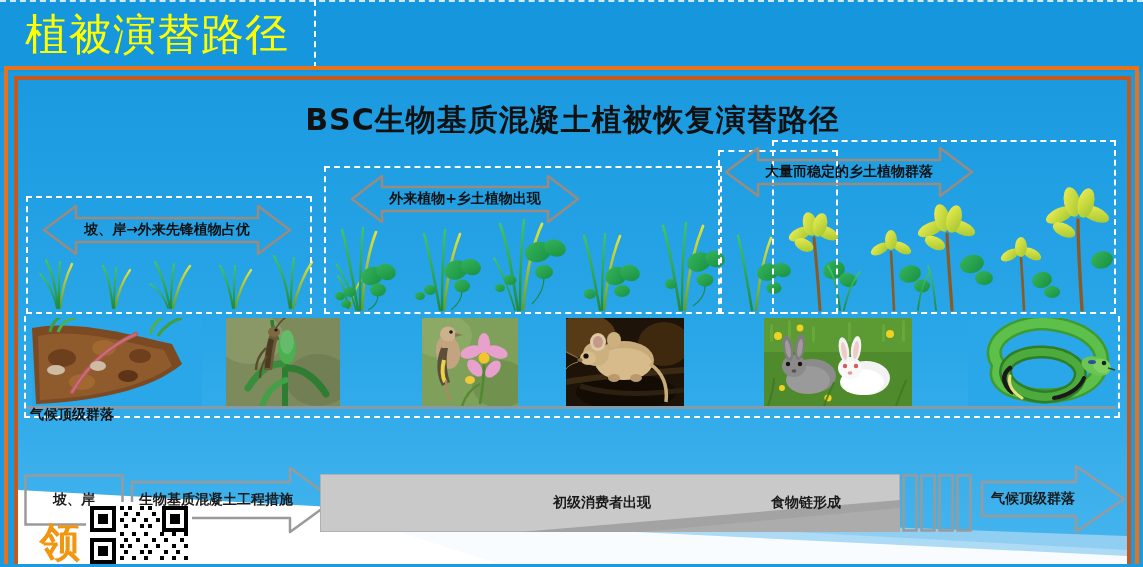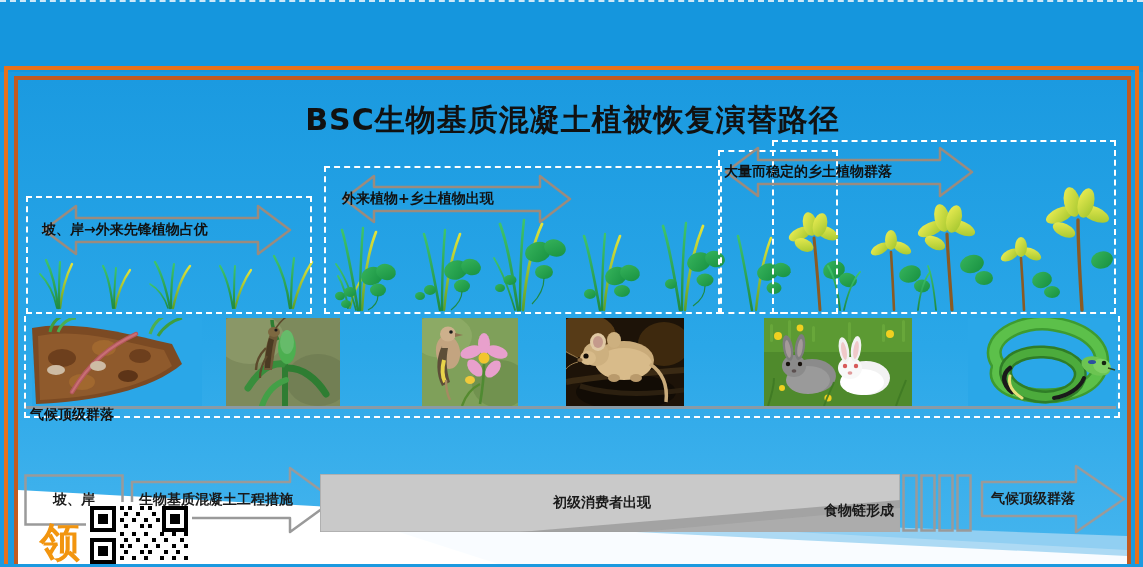--- a/index.html
+++ b/index.html
@@ -72,21 +72,21 @@
   .veg-band { position: absolute; left: 0; top: 0; width: 1109px; height: 240px; }
 
   .stage-box {
     position: absolute;
     border: 2px dashed #ffffff;
   }
 
   
   .arrow2 {
     position: absolute;
-    display: flex; align-items: center; 
+    display: flex; align-items: center; justify-content: center;
   }
   .arrow2 svg { position: absolute; left: 0; top: 0; }
   .arrow2 .arrow-label {
     position: relative;
     color: #111111;
     font-size: 14px;
     font-weight: bold;
     white-space: nowrap;
     font-family: "DejaVu Sans", sans-serif;
     z-index: 2;
@@ -149,20 +149,23 @@
   }
   .wm-qr { position: absolute; left: 60px; bottom: 0; }
 </style>
 </head>
 <body>
 
 <div id="slide">
 
   <div class="header-band">
     <div class="header-dash-top"></div>
+    <div class="header-title-box">
+      <span class="header-title">植被演替路径</span>
+    </div>
   </div>
 
   <div class="frame-outer"></div>
   <div class="frame-inner"></div>
 
   <div class="canvas">
 
     <svg class="swoosh" viewBox="0 0 1109 120" preserveAspectRatio="none">
       <path d="M0,46 L1109,106 L1109,120 L0,120 Z" fill="#ffffff"></path>
       <path d="M0,46 L1109,106 L1109,120 L0,120 Z" fill="#ffffff" opacity="0.0"></path>
@@ -362,21 +365,21 @@
       <div class="stage-box" style="left:700px; top:70px; width:120px; height:164px;"></div>
       <div class="stage-box" style="left:754px; top:60px; width:344px; height:174px;"></div>
 
       <div class="arrow2" style="left:24px; top:122px; width:250px; height:56px;">
         <svg width="250" height="56" viewBox="0 0 250 56">
           <path d="M2,28 L34,4 L34,16 L216,16 L216,4 L248,28 L216,52 L216,40 L34,40 L34,52 Z" fill="none" stroke="#9b8b7e" stroke-width="2.5" stroke-linejoin="round"></path>
         </svg>
         <span class="arrow-label">坡、岸→外来先锋植物占优</span>
       </div>
 
-      <div class="arrow2" style="left:324px; top:92px; width:230px; height:54px;">
+      <div class="arrow2" style="left:332px; top:92px; width:230px; height:54px;">
         <svg width="230" height="54" viewBox="0 0 230 54">
           <path d="M2,27 L32,4 L32,15 L198,15 L198,4 L228,27 L198,50 L198,39 L32,39 L32,50 Z" fill="none" stroke="#9b8b7e" stroke-width="2.5" stroke-linejoin="round"></path>
         </svg>
         <span class="arrow-label">外来植物+乡土植物出现</span>
       </div>
 
       <div class="arrow2" style="left:706px; top:64px; width:250px; height:56px;">
         <svg width="250" height="56" viewBox="0 0 250 56">
           <path d="M2,28 L34,4 L34,16 L216,16 L216,4 L248,28 L216,52 L216,40 L34,40 L34,52 Z" fill="none" stroke="#9b8b7e" stroke-width="2.5" stroke-linejoin="round"></path>
         </svg>
@@ -581,21 +584,21 @@
       <div style="position:absolute; left:302px; top:12px; width:580px; height:58px;">
         <svg width="580" height="58" viewBox="0 0 580 58" preserveAspectRatio="none">
           <rect x="0" y="0" width="580" height="58" fill="#c9c9c9" stroke="#a8a8a8" stroke-width="1.5"></rect>
           <path d="M200,58 L580,26 L580,58 Z" fill="#9f9f9f" opacity="0.9"></path>
           <path d="M320,58 L580,34 L580,58 Z" fill="#b2b2b2" opacity="0.6"></path>
         </svg>
       </div>
       <div class="proc-item" style="left:486px; top:12px; width:196px; height:58px;">
         <span class="proc-label">初级消费者出现</span>
       </div>
-      <div class="proc-item" style="left:700px; top:20px; width:176px; height:58px;justify-content:flex-end;">
+      <div class="proc-item" style="left:700px; top:12px; width:176px; height:58px;">
         <span class="proc-label">食物链形成</span>
       </div>
 
       <svg style="position:absolute; left:884px; top:12px;" width="80" height="58" viewBox="0 0 80 58">
         <rect x="1.5" y="1.5" width="13" height="55" fill="none" stroke="#9a9a9a" stroke-width="2.5"></rect>
         <rect x="19.5" y="1.5" width="13" height="55" fill="none" stroke="#9a9a9a" stroke-width="2.5"></rect>
         <rect x="37.5" y="1.5" width="13" height="55" fill="none" stroke="#9a9a9a" stroke-width="2.5"></rect>
         <rect x="55.5" y="1.5" width="13" height="55" fill="none" stroke="#9a9a9a" stroke-width="2.5"></rect>
       </svg>
 

